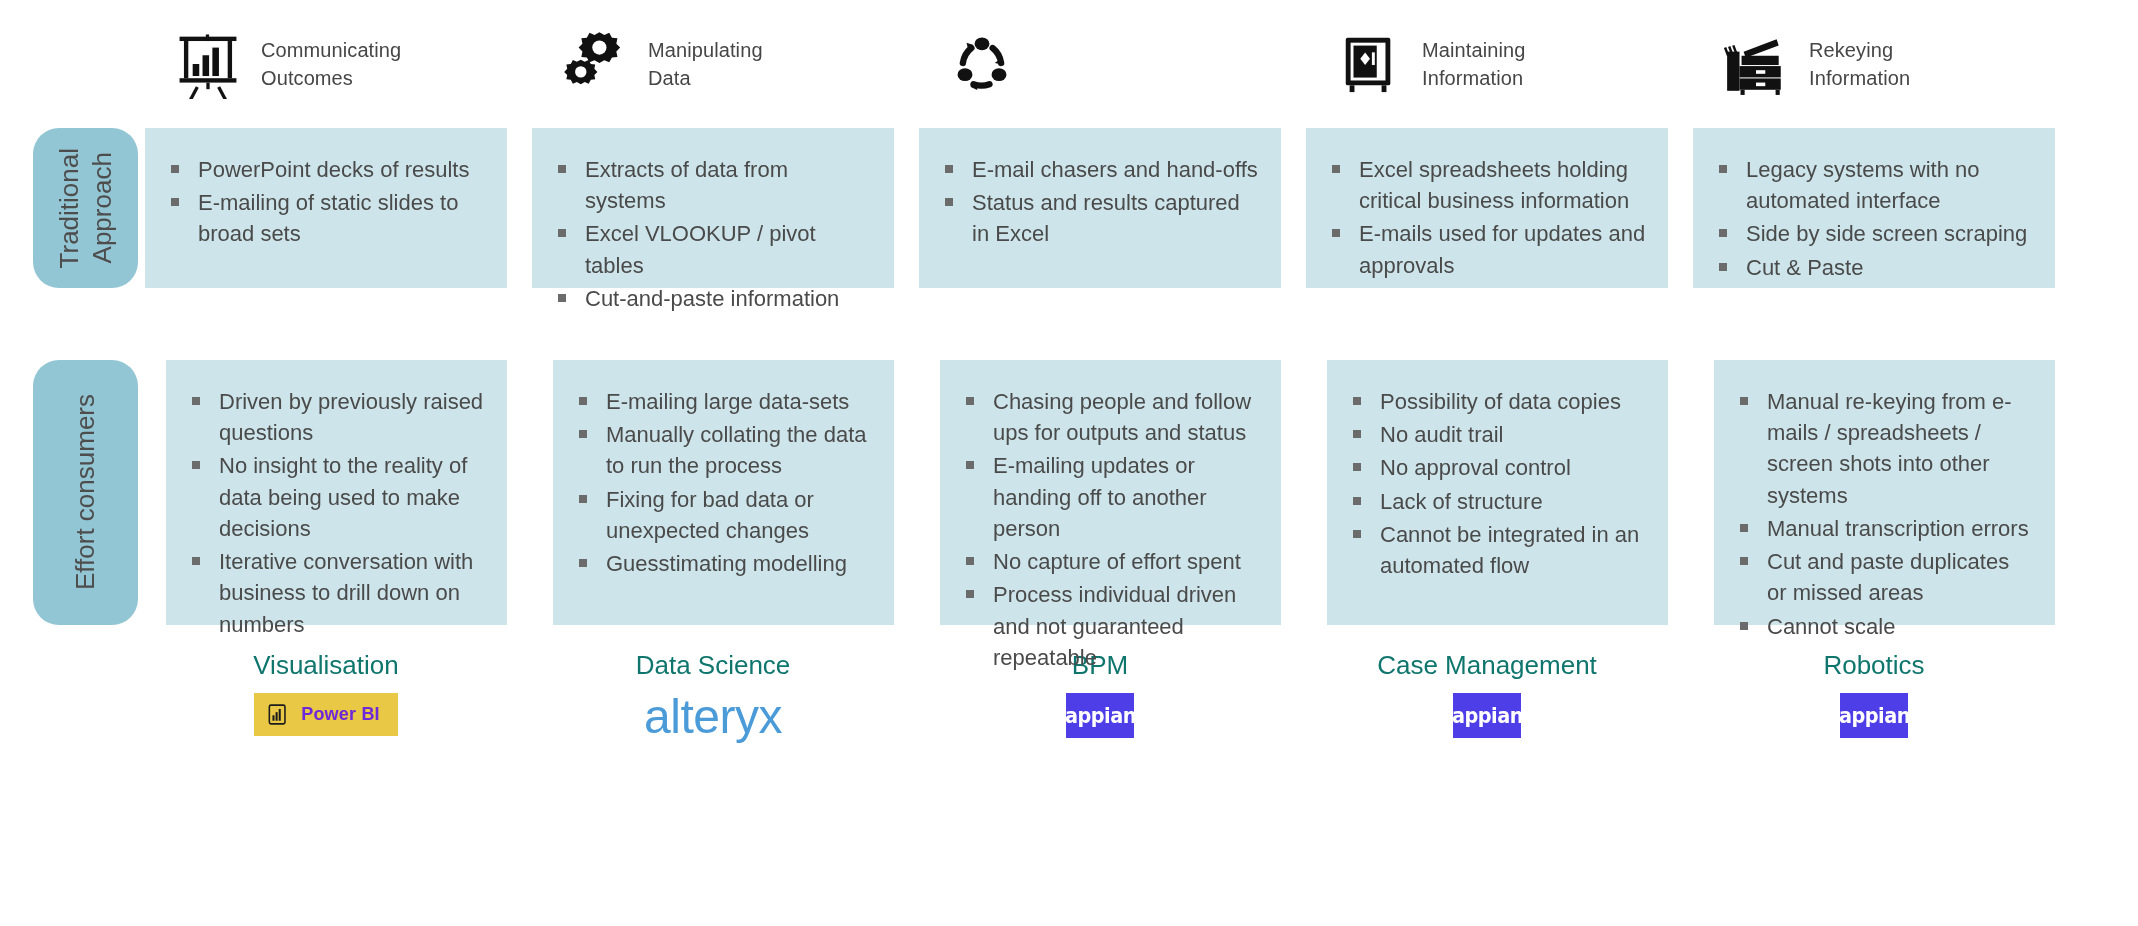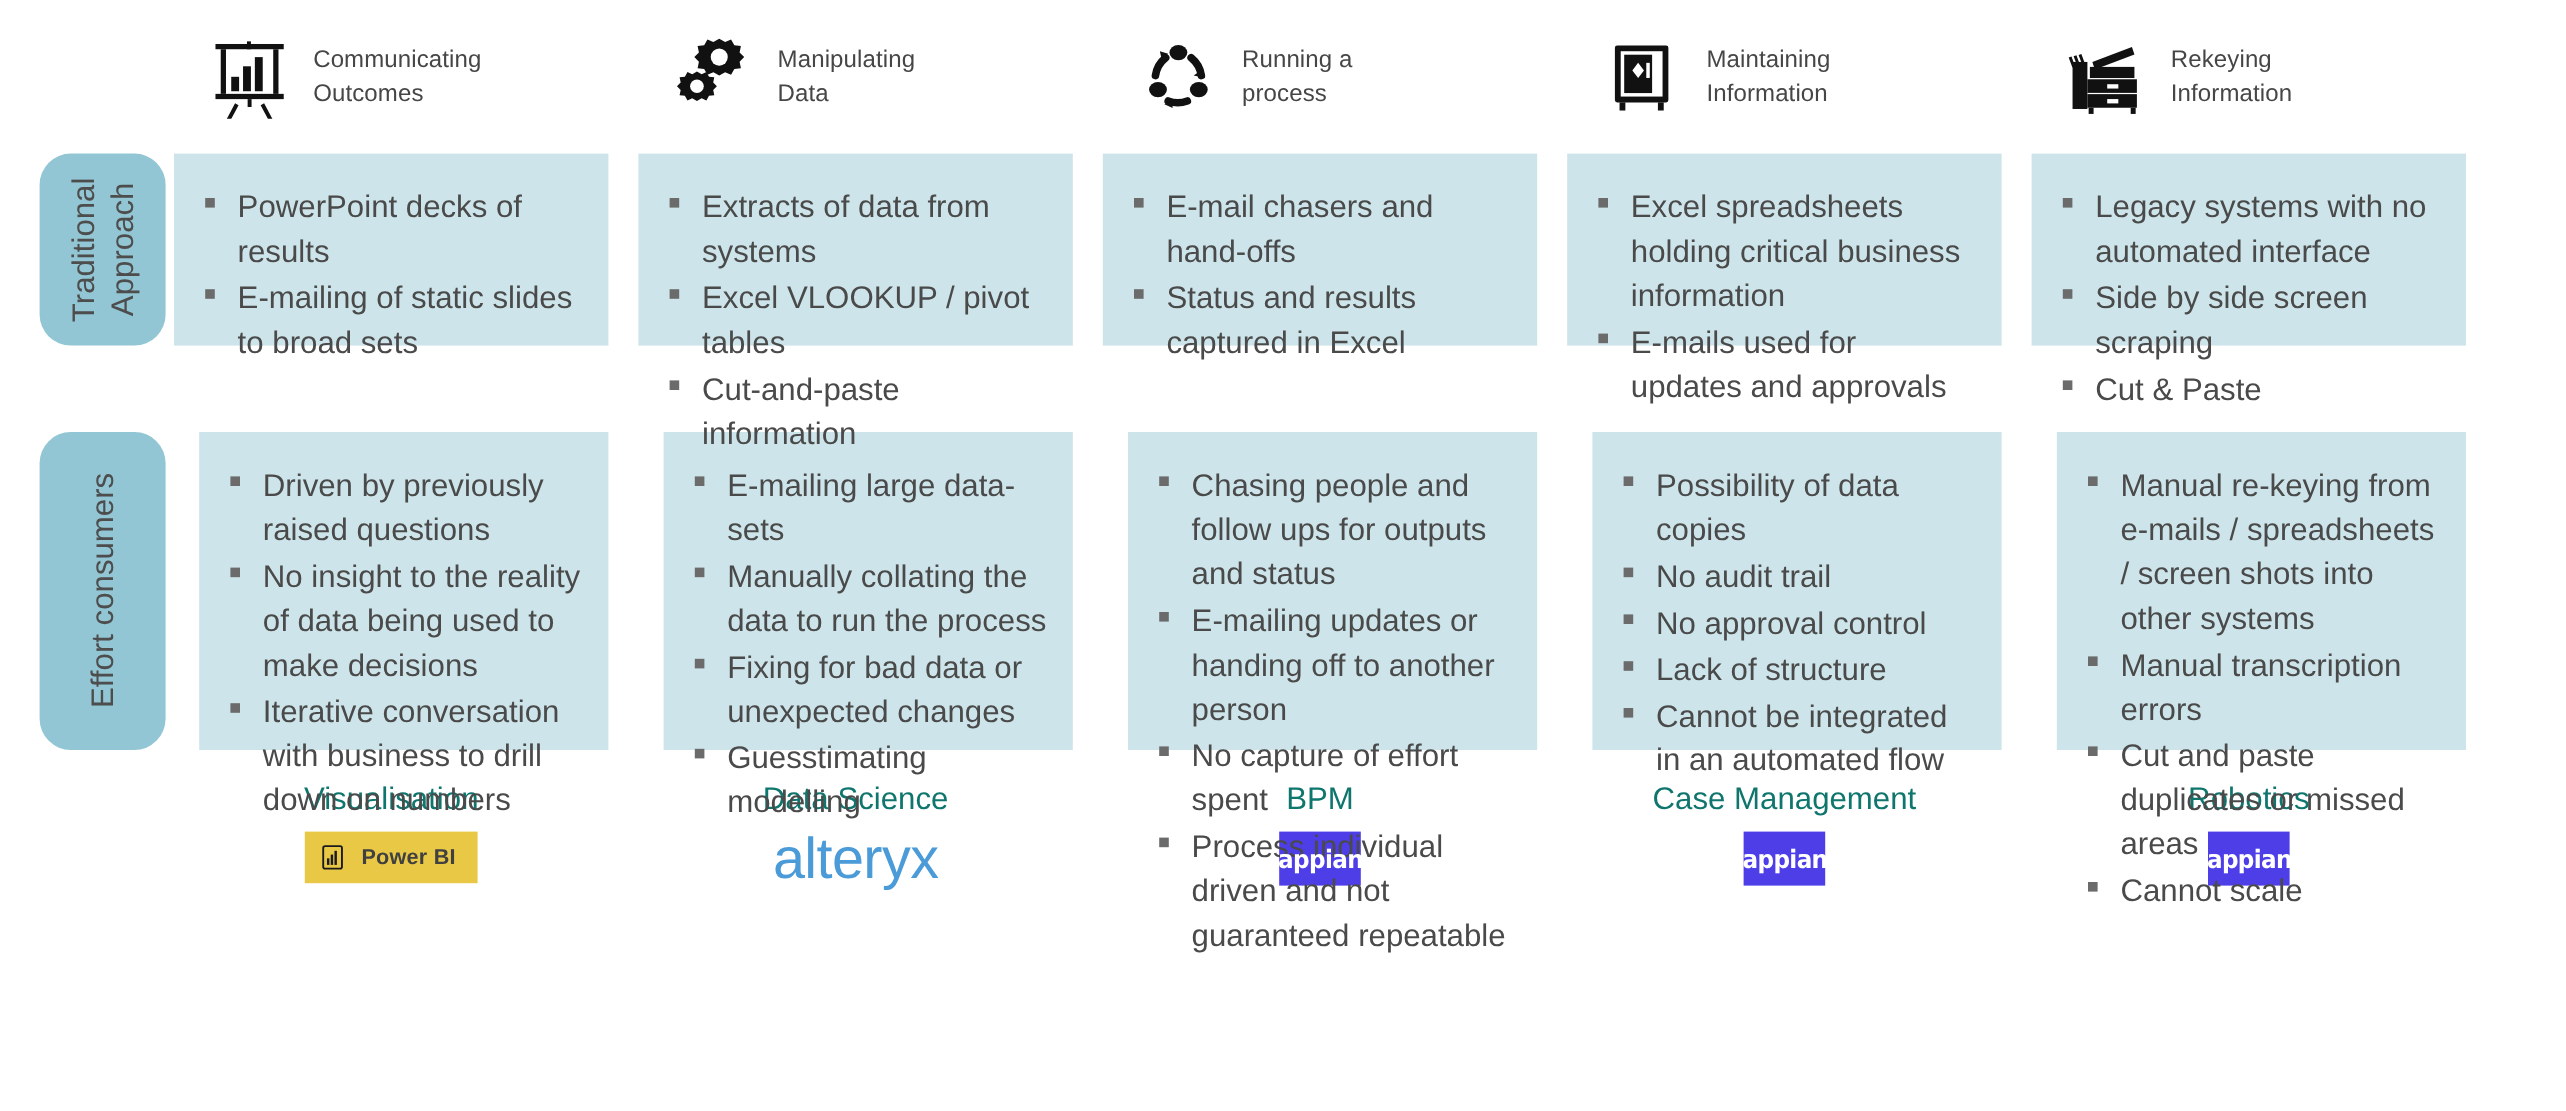--- a/index.html
+++ b/index.html
@@ -101,21 +101,21 @@
   .cell.r2 { grid-row: 3; height: 265px; margin-left: 21px; }
 
   .cell ul {
     list-style: none;
     margin: 0;
     padding: 0;
   }
   .cell li {
     position: relative;
     padding-left: 31px;
-    font-size: 26px;
+    font-size: 22px;
     line-height: 1.42;
     color: #4a4a4a;
     margin-bottom: 2px;
   }
   .cell li::before {
     content: "";
     position: absolute;
     left: 4px;
     top: 11px;
     width: 8px;
@@ -149,21 +149,21 @@
     align-items: center;
     gap: 9px;
     padding: 10px 18px 10px 13px;
     box-sizing: border-box;
     height: 43px;
   }
   .logo-powerbi .pbi-mark { width: 25px; height: 25px; display:block; }
   .logo-powerbi .pbi-text {
     font-size: 18px;
     font-weight: bold;
-    color: #404040;
+    color: #6d28d9;
     letter-spacing: 0.2px;
   }
 
   .logo-alteryx {
     font-size: 48px;
     color: #4a9bd8;
     letter-spacing: -0.5px;
     line-height: 1;
     padding-bottom: 4px;
     font-family: Liberation Sans, sans-serif;
@@ -238,22 +238,20 @@
           <ellipse cx="48" cy="42" rx="7" ry="6" fill="#111"></ellipse>
           <ellipse cx="16" cy="42" rx="7" ry="6" fill="#111"></ellipse>
           <path d="M42 17 A22 22 0 0 1 50 31" stroke="#111" stroke-width="6" stroke-linecap="round"></path>
           <path d="M53 33 L49.5 27 L44 31 Z" fill="#111"></path>
           <path d="M39 51 A22 22 0 0 1 24 51" stroke="#111" stroke-width="6" stroke-linecap="round"></path>
           <path d="M21 53.5 L27.5 56.5 L27 49.5 Z" fill="#111"></path>
           <path d="M14 31 A22 22 0 0 1 22 17" stroke="#111" stroke-width="6" stroke-linecap="round"></path>
           <path d="M24 14 L17.5 12 L19 19 Z" fill="#111"></path>
         </svg>
       </span>
-      <span class="header-title">Running a
-process</span>
     </div>
 
     <div class="header-cell" style="grid-column:5;">
       <span class="header-icon">
         <svg width="62" height="62" viewBox="0 0 64 64" fill="#111">
           <rect x="8" y="5" width="46" height="49" rx="2" fill="#111"></rect>
           <rect x="13" y="10" width="36" height="39" fill="#fff"></rect>
           <rect x="16" y="13" width="24" height="33" fill="#111"></rect>
           <path d="M28 20 L33 26.5 L28 33 L23 26.5 Z" fill="#fff"></path>
           <rect x="35" y="20" width="3" height="13" fill="#fff"></rect>

